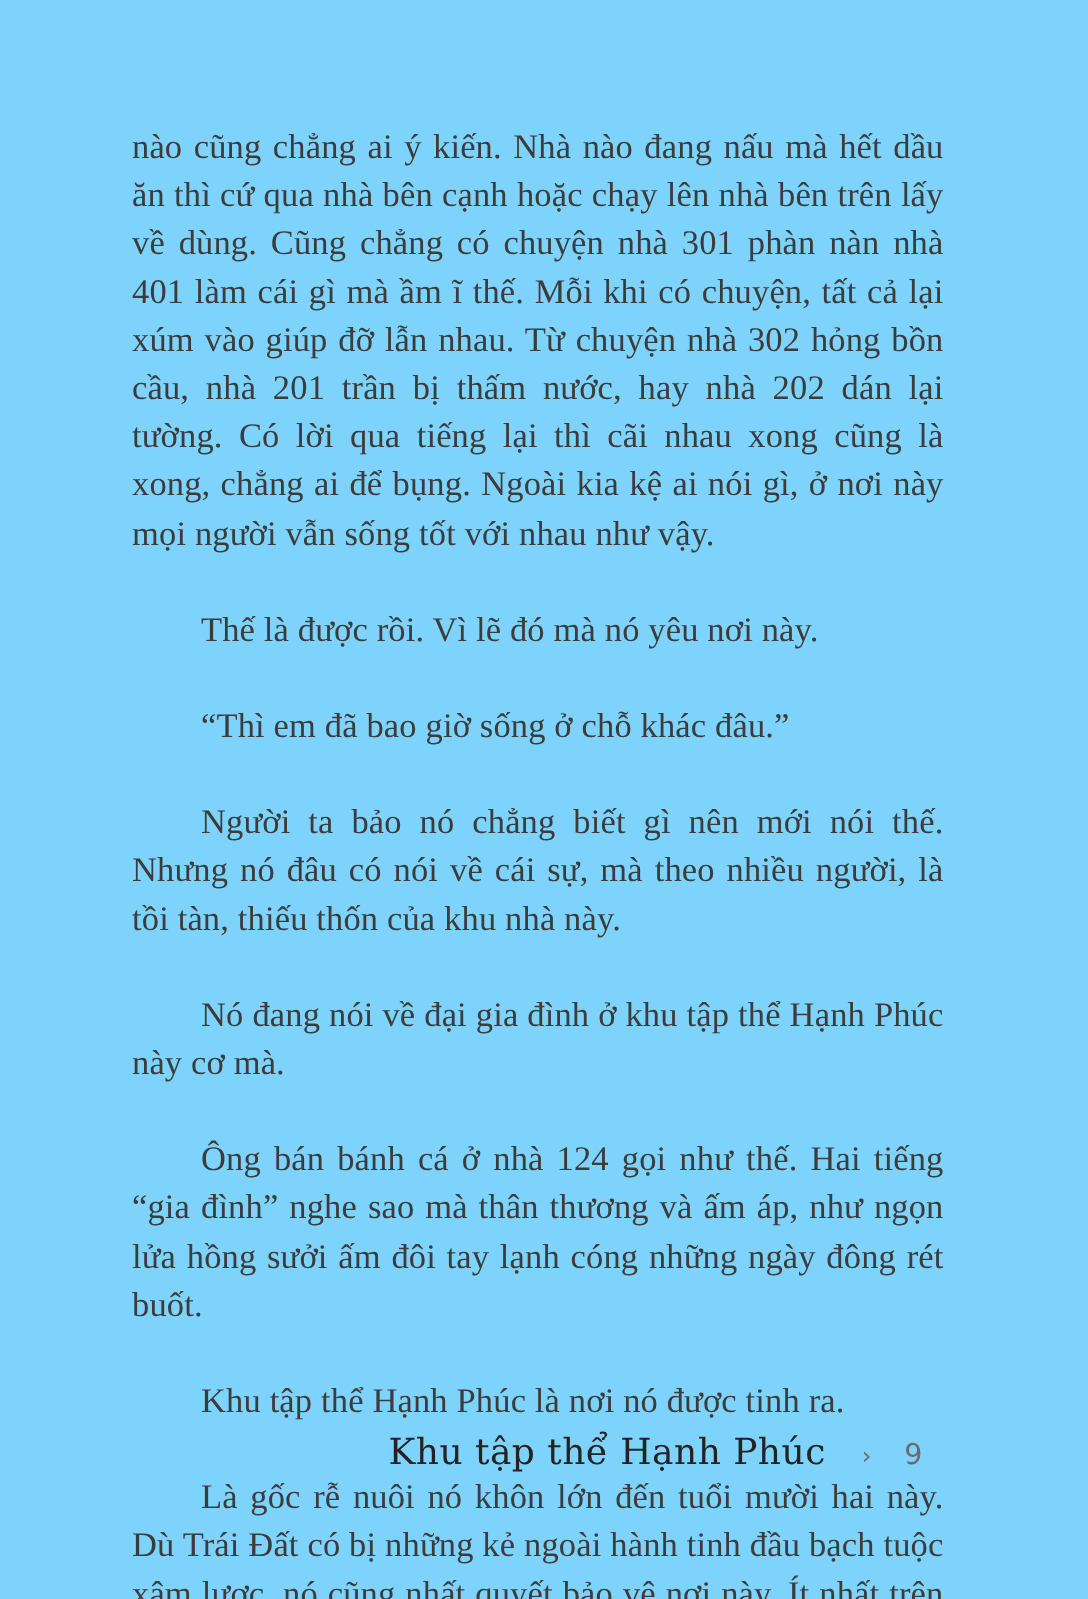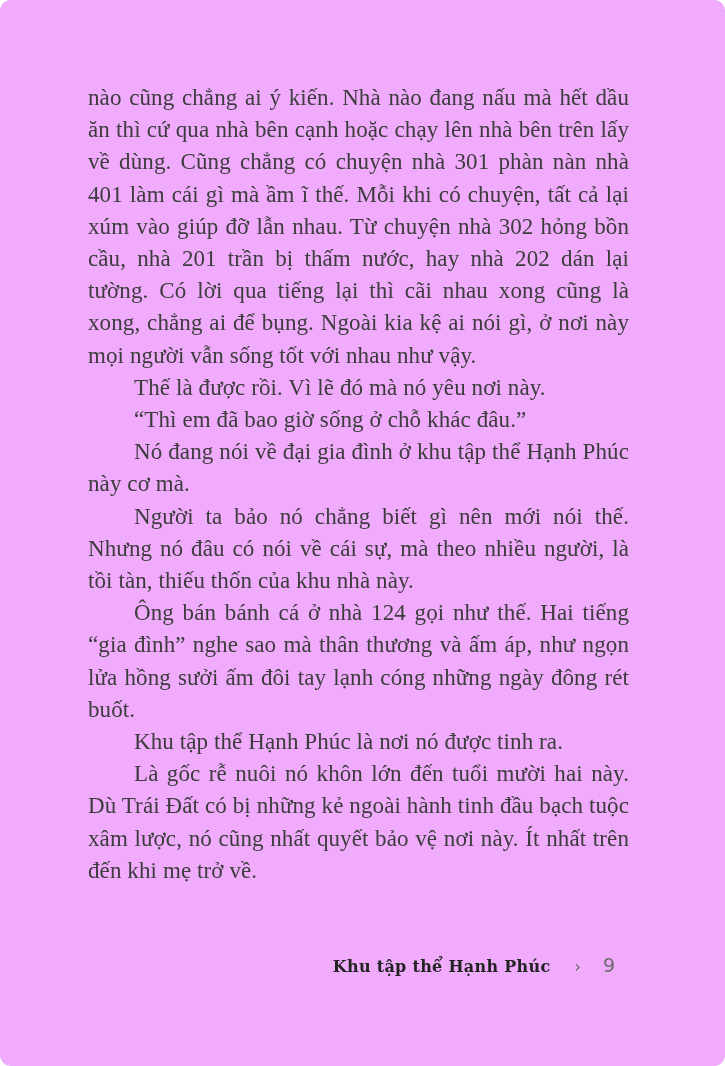--- a/index.html
+++ b/index.html
@@ -24,61 +24,62 @@
     line-height: 32.2px;
     text-align: justify;
     letter-spacing: 0.1px;
   }
   .text-block p {
     margin: 0;
     padding: 0;
   }
   .text-block p.indent {
     text-indent: 46px;
+    margin-top: 32px;
   }
   .page-footer {
     position: absolute;
     left: 88px;
     top: 954px;
     width: 541px;
     display: flex;
     justify-content: flex-end;
     align-items: baseline;
     padding-right: 0;
     box-sizing: border-box;
   }
   .footer-title {
     font-family: "DejaVu Serif", serif;
-    font-weight: 700;
-    font-size: 16px;
+    font-weight: 400;
+    font-size: 24px;
     letter-spacing: 0.3px;
   }
   .footer-sep {
     font-family: "DejaVu Sans", sans-serif;
     font-size: 16px;
     margin-left: 24px;
   }
   .footer-page {
     font-family: "DejaVu Sans", sans-serif;
     font-size: 19px;
     margin-left: 22px;
     margin-right: 14px;
   }
 </style>
 </head>
 <body>
 
-<div class="book-page" style="background: #f0abfc; border-radius: 11px;">
+<div class="book-page" style="background: #7dd3fc;">
 
   <div class="text-block" style="color: rgb(60, 60, 60);">
     <p>nào cũng chẳng ai ý kiến. Nhà nào đang nấu mà hết dầu ăn thì cứ qua nhà bên cạnh hoặc chạy lên nhà bên trên lấy về dùng. Cũng chẳng có chuyện nhà 301 phàn nàn nhà 401 làm cái gì mà ầm ĩ thế. Mỗi khi có chuyện, tất cả lại xúm vào giúp đỡ lẫn nhau. Từ chuyện nhà 302 hỏng bồn cầu, nhà 201 trần bị thấm nước, hay nhà 202 dán lại tường. Có lời qua tiếng lại thì cãi nhau xong cũng là xong, chẳng ai để bụng. Ngoài kia kệ ai nói gì, ở nơi này mọi người vẫn sống tốt với nhau như vậy.</p>
     <p class="indent">Thế là được rồi. Vì lẽ đó mà nó yêu nơi này.</p>
     <p class="indent">“Thì em đã bao giờ sống ở chỗ khác đâu.”</p>
+    <p class="indent">Người ta bảo nó chẳng biết gì nên mới nói thế. Nhưng nó đâu có nói về cái sự, mà theo nhiều người, là tồi tàn, thiếu thốn của khu nhà này.</p>
     <p class="indent">Nó đang nói về đại gia đình ở khu tập thể Hạnh Phúc này cơ mà.</p>
-    <p class="indent">Người ta bảo nó chẳng biết gì nên mới nói thế. Nhưng nó đâu có nói về cái sự, mà theo nhiều người, là tồi tàn, thiếu thốn của khu nhà này.</p>
     <p class="indent">Ông bán bánh cá ở nhà 124 gọi như thế. Hai tiếng “gia đình” nghe sao mà thân thương và ấm áp, như ngọn lửa hồng sưởi ấm đôi tay lạnh cóng những ngày đông rét buốt.</p>
     <p class="indent">Khu tập thể Hạnh Phúc là nơi nó được tinh ra.</p>
     <p class="indent">Là gốc rễ nuôi nó khôn lớn đến tuổi mười hai này. Dù Trái Đất có bị những kẻ ngoài hành tinh đầu bạch tuộc xâm lược, nó cũng nhất quyết bảo vệ nơi này. Ít nhất trên đến khi mẹ trở về.</p>
   </div>
 
   <div class="page-footer">
     <span class="footer-title" style="color: rgb(35, 35, 35);">Khu tập thể Hạnh Phúc</span>
     <span class="footer-sep" style="color: rgb(107, 107, 107);">›</span>
     <span class="footer-page" style="color: rgb(107, 107, 107);">9</span>
   </div>

